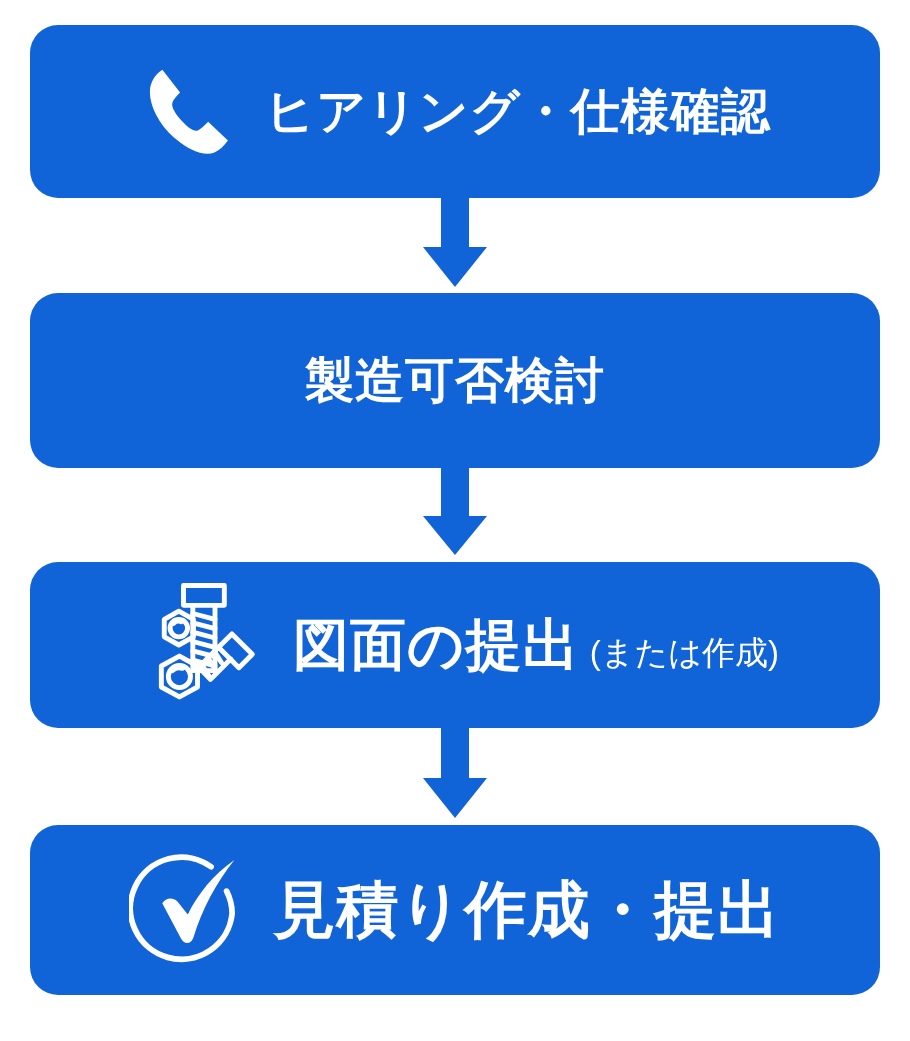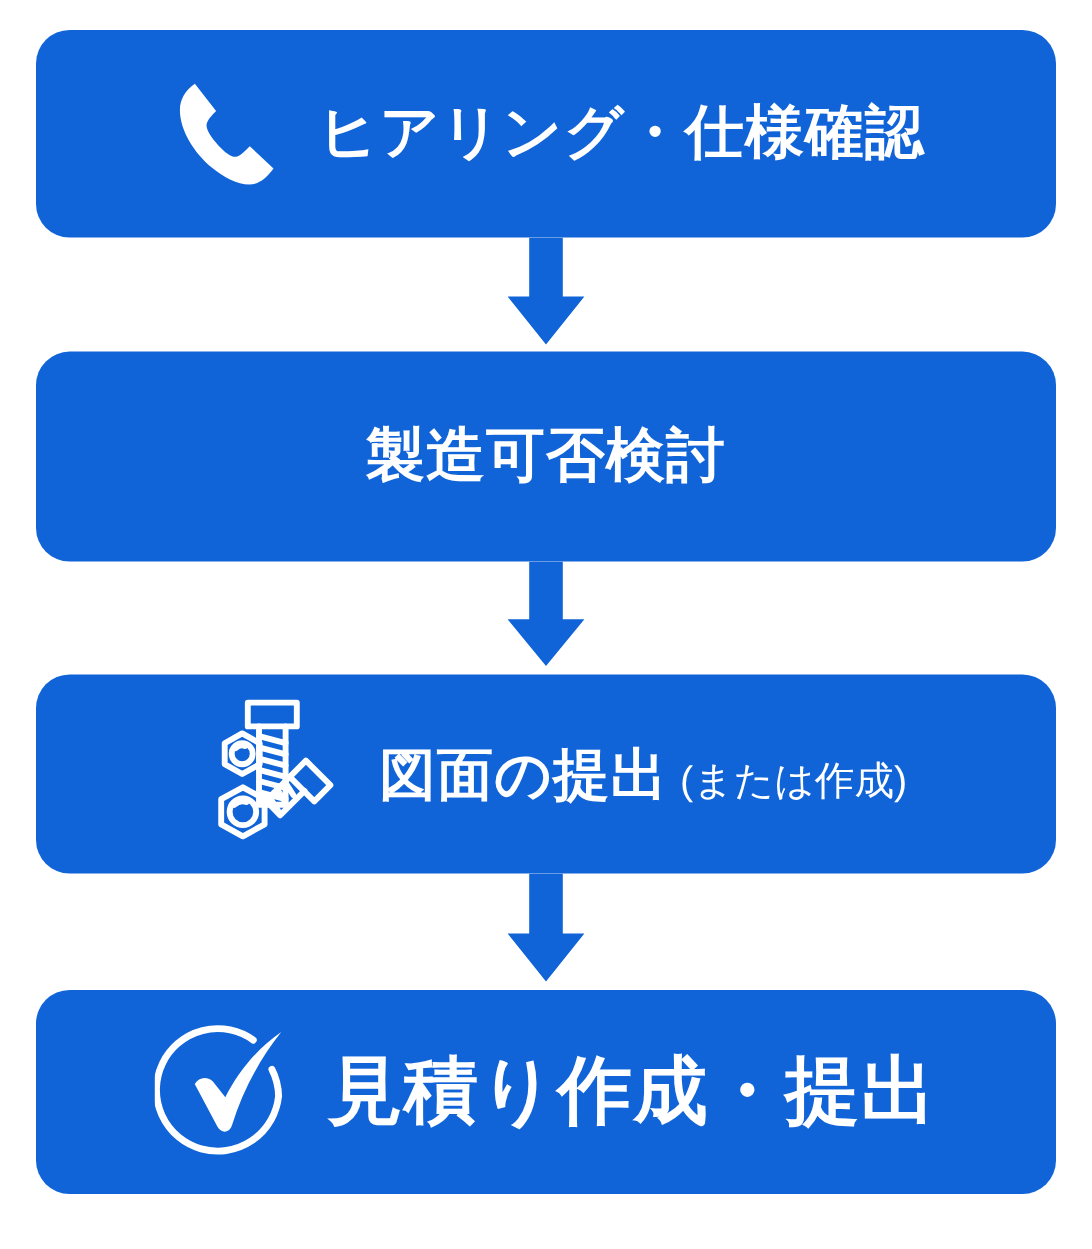--- a/index.html
+++ b/index.html
@@ -49,21 +49,21 @@
     align-items:baseline;
     white-space:nowrap;
   }
   .label{
     color:#ffffff;
     font-weight:bold;
     font-size:49px;
     letter-spacing:0.02em;
     line-height:1;
   }
-  #step-3 .label{font-size:47px;}
+  #step-3 .label{font-size:56px;}
   #step-4 .label{font-size:62px;}
   .sub-label{
     color:#ffffff;
     font-weight:normal;
     font-size:33px;
     line-height:1;
     margin-left:10px;
   }
 
   

